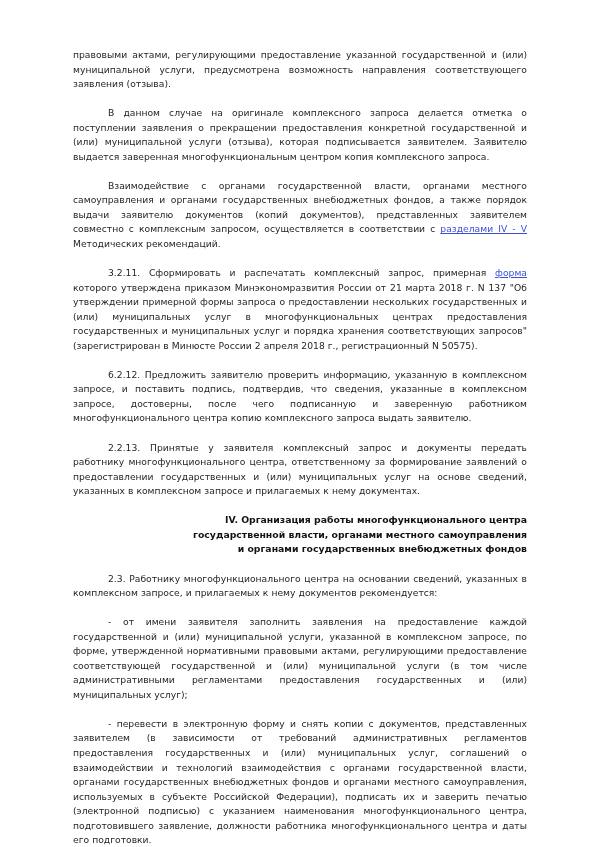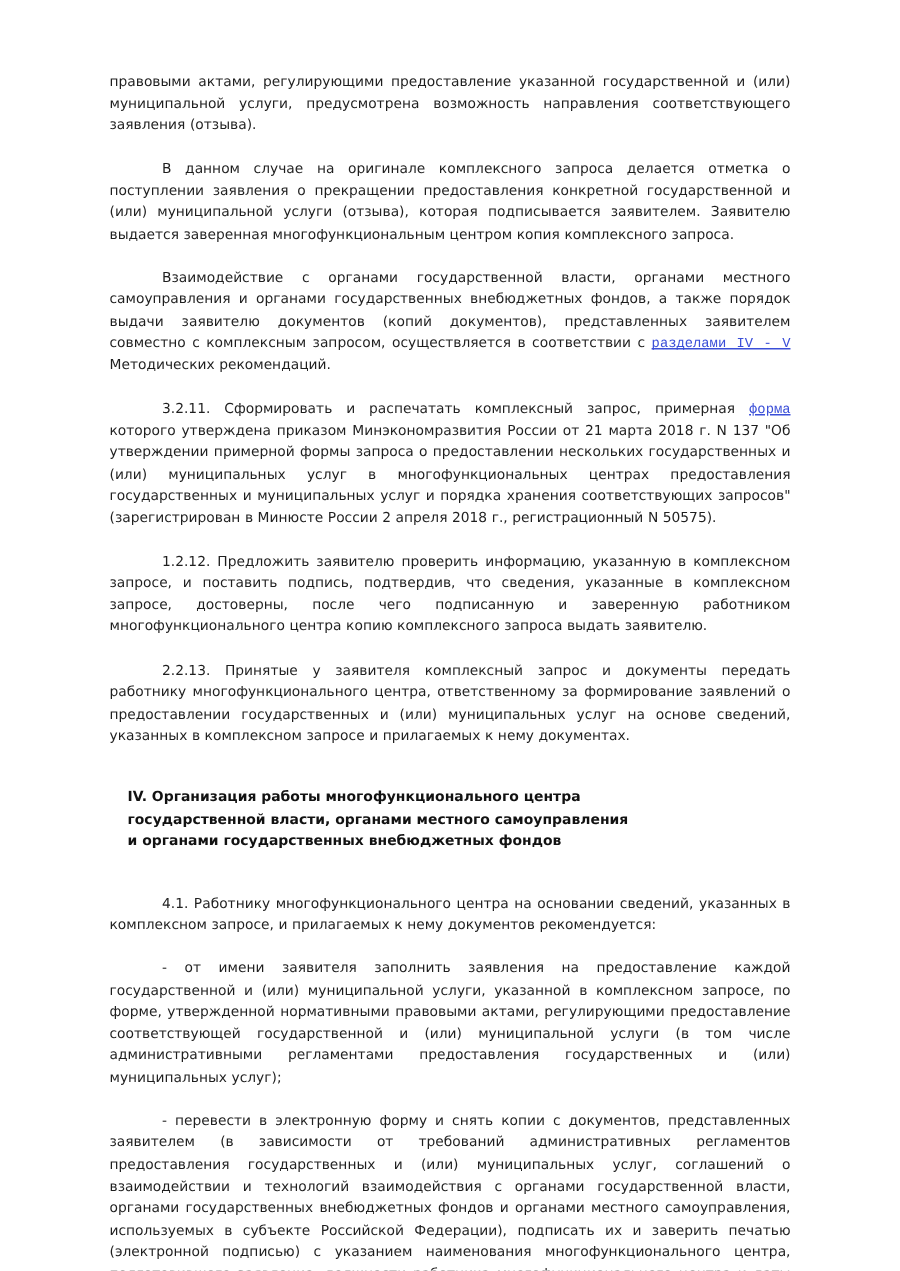--- a/index.html
+++ b/index.html
@@ -34,25 +34,24 @@
     letter-spacing: 0.01px;
     color: #1f1f1f;
     word-spacing: 0.1px;
   }
   p.para.indent {
     text-indent: 35px;
   }
   .gap-para { height: 14.5px; }
   .link {
     color: #3b4fd8;
-    font-family: Liberation Mono, monospace;
   }
   .heading-block {
-    margin: 12px;
-    text-align: left;
+    margin: 0;
+    text-align: right;
     font-size: 9.3px;
     font-weight: bold;
     line-height: 14.6px;
     color: #121212;
   }
   .heading-block .hl {
     display: block;
   }
 </style>
 </head>
@@ -70,37 +69,37 @@
     <div class="gap-para"></div>
 
     <p class="para indent"><span>Взаимодействие с органами государственной власти, органами местного самоуправления и органами государственных внебюджетных фондов, а также порядок выдачи заявителю документов (копий документов), представленных заявителем совместно с комплексным запросом, осуществляется в соответствии с </span><a class="link" href="#">разделами IV - V</a><span> Методических рекомендаций.</span></p>
 
     <div class="gap-para"></div>
 
     <p class="para indent"><span>3.2.11. Сформировать и распечатать комплексный запрос, примерная </span><a class="link" href="#">форма</a><span> которого утверждена приказом Минэкономразвития России от 21 марта 2018 г. N 137 "Об утверждении примерной формы запроса о предоставлении нескольких государственных и (или) муниципальных услуг в многофункциональных центрах предоставления государственных и муниципальных услуг и порядка хранения соответствующих запросов" (зарегистрирован в Минюсте России 2 апреля 2018 г., регистрационный N 50575).</span></p>
 
     <div class="gap-para"></div>
 
-    <p class="para indent">1.2.12. Предложить заявителю проверить информацию, указанную в комплексном запросе, и поставить подпись, подтвердив, что сведения, указанные в комплексном запросе, достоверны, после чего подписанную и заверенную работником многофункционального центра копию комплексного запроса выдать заявителю.</p>
+    <p class="para indent">6.2.12. Предложить заявителю проверить информацию, указанную в комплексном запросе, и поставить подпись, подтвердив, что сведения, указанные в комплексном запросе, достоверны, после чего подписанную и заверенную работником многофункционального центра копию комплексного запроса выдать заявителю.</p>
 
     <div class="gap-para"></div>
 
     <p class="para indent">2.2.13. Принятые у заявителя комплексный запрос и документы передать работнику многофункционального центра, ответственному за формирование заявлений о предоставлении государственных и (или) муниципальных услуг на основе сведений, указанных в комплексном запросе и прилагаемых к нему документах.</p>
 
     <div class="gap-para"></div>
 
     <div class="heading-block">
       <span class="hl">IV. Организация работы многофункционального центра</span>
       <span class="hl">государственной власти, органами местного самоуправления</span>
       <span class="hl">и органами государственных внебюджетных фондов</span>
     </div>
 
     <div class="gap-para"></div>
 
-    <p class="para indent">4.1. Работнику многофункционального центра на основании сведений, указанных в комплексном запросе, и прилагаемых к нему документов рекомендуется:</p>
+    <p class="para indent">2.3. Работнику многофункционального центра на основании сведений, указанных в комплексном запросе, и прилагаемых к нему документов рекомендуется:</p>
 
     <div class="gap-para"></div>
 
     <p class="para indent">- от имени заявителя заполнить заявления на предоставление каждой государственной и (или) муниципальной услуги, указанной в комплексном запросе, по форме, утвержденной нормативными правовыми актами, регулирующими предоставление соответствующей государственной и (или) муниципальной услуги (в том числе административными регламентами предоставления государственных и (или) муниципальных услуг);</p>
 
     <div class="gap-para"></div>
 
     <p class="para indent">- перевести в электронную форму и снять копии с документов, представленных заявителем (в зависимости от требований административных регламентов предоставления государственных и (или) муниципальных услуг, соглашений о взаимодействии и технологий взаимодействия с органами государственной власти, органами государственных внебюджетных фондов и органами местного самоуправления, используемых в субъекте Российской Федерации), подписать их и заверить печатью (электронной подписью) с указанием наименования многофункционального центра, подготовившего заявление, должности работника многофункционального центра и даты его подготовки.</p>
 
   </div>

